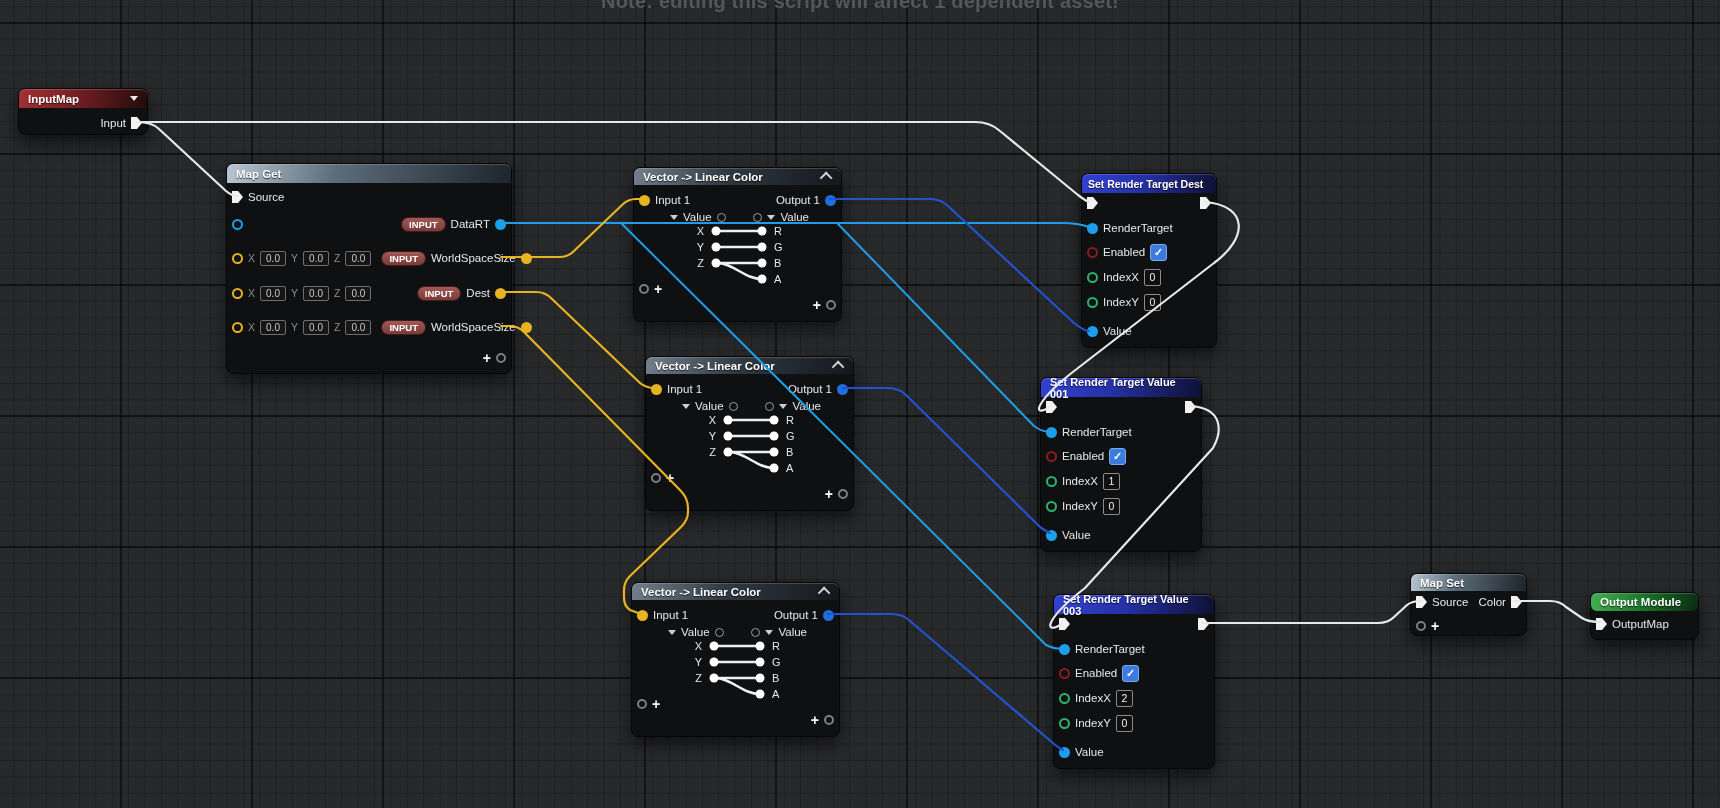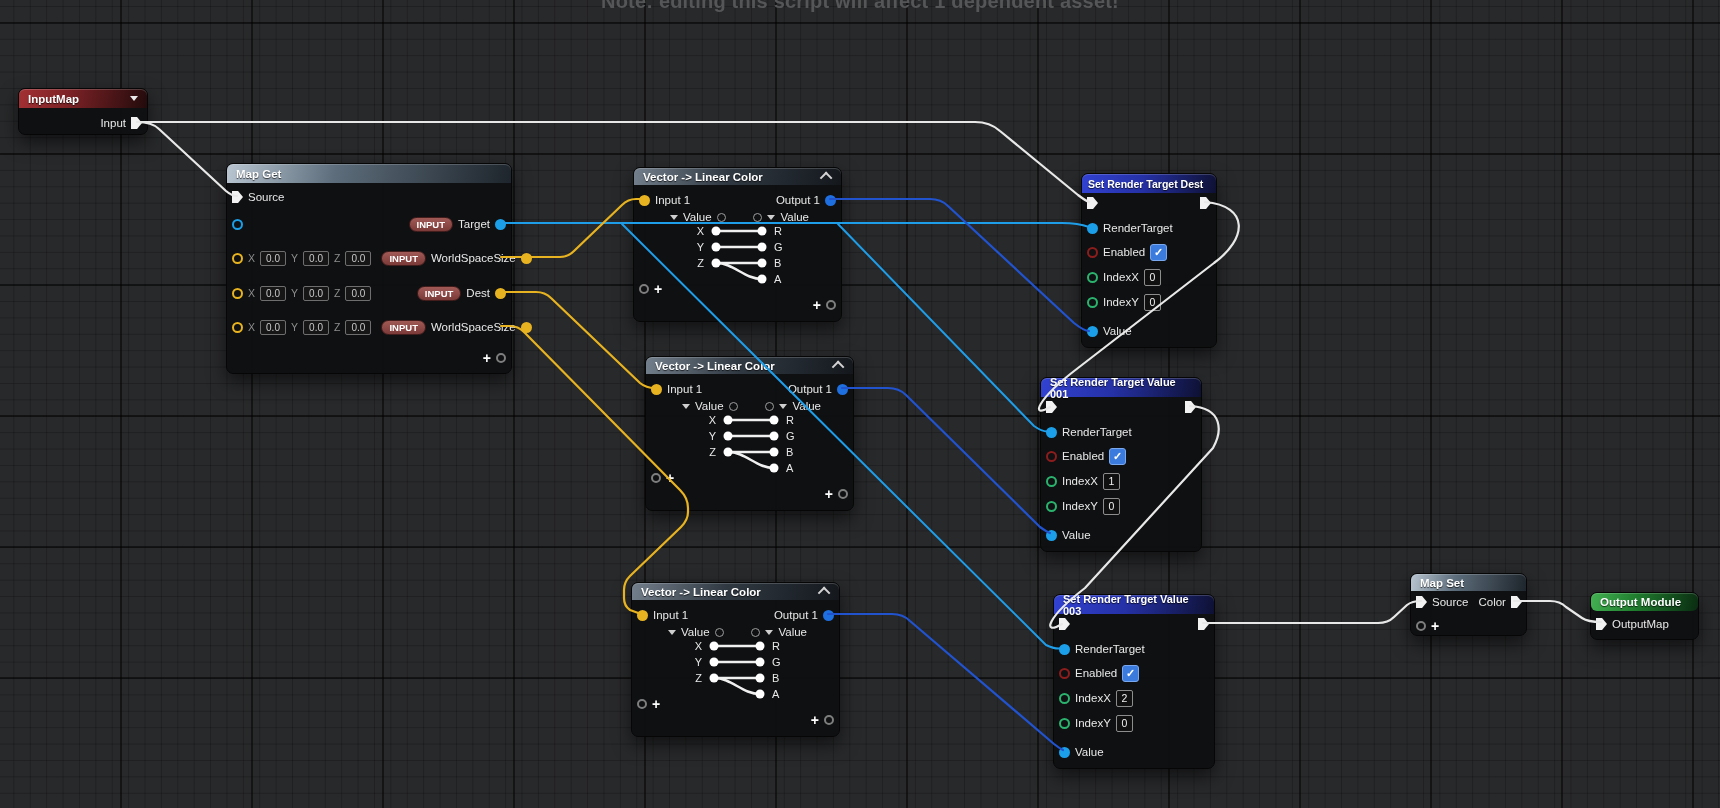--- a/index.html
+++ b/index.html
@@ -89,21 +89,21 @@
       <span>Map Get</span>
     </div>
     <div class="row" style="top:25px;">
       <span class="pe"></span>
       <span>Source</span>
     </div>
     <div class="row" style="top:52px;">
       <span class="pr" style="border-color:#1b9fe8;"></span>
       <span class="grow"></span>
       <span class="badge">INPUT</span>
-      <span>Target</span>
+      <span>DataRT</span>
       <span class="pf" style="background:#1b9fe8;"></span>
     </div>
     <div class="row" style="top:86px;">
       <span class="pr" style="border-color:#e8b320;"></span>
       <span class="axis">X</span>
       <span class="vbox">0.0</span>
       <span class="axis">Y</span>
       <span class="vbox">0.0</span>
       <span class="axis">Z</span>
       <span class="vbox">0.0</span>

